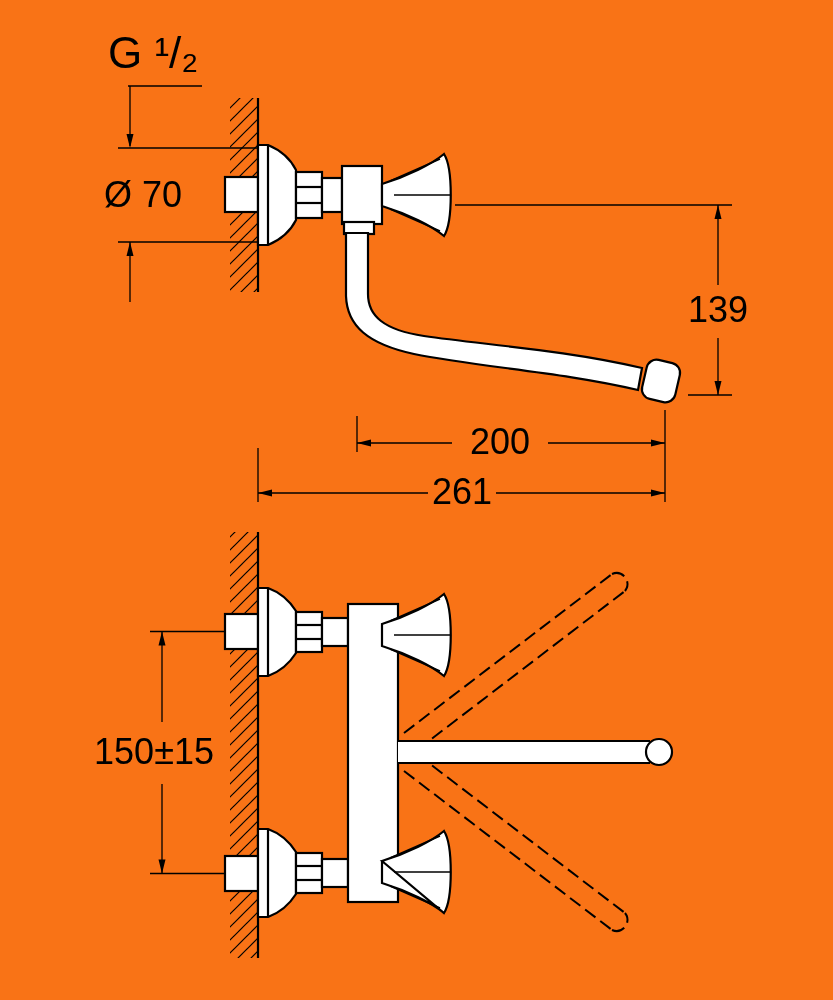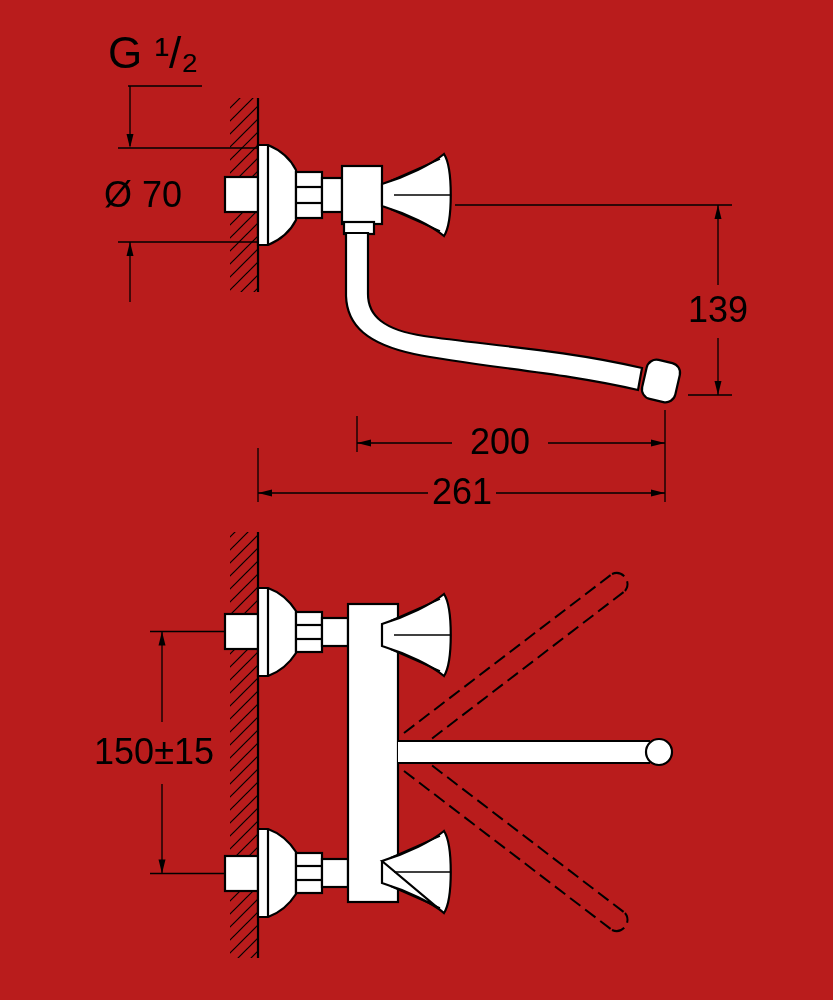--- a/index.html
+++ b/index.html
@@ -1,16 +1,16 @@
 <!DOCTYPE html>
 <html><head>
 <meta charset="utf-8">
 <style>
   html,body{margin:0;padding:0;background:#ffffff;}
-  .stage{position:relative;width:833px;height:1000px;background:#b91c1c;overflow:hidden;}
+  .stage{position:relative;width:833px;height:1000px;background:#f97316;overflow:hidden;}
   svg{display:block;}
   text{font-family:"Liberation Sans","DejaVu Sans",sans-serif;fill:#000;}
   .dim-num{font-size:36px;}
   .thread-lbl{font-size:44px;}
 </style>
 </head>
 <body>
 
 <div class="stage">
 <svg width="833" height="1000" viewBox="0 0 833 1000">

